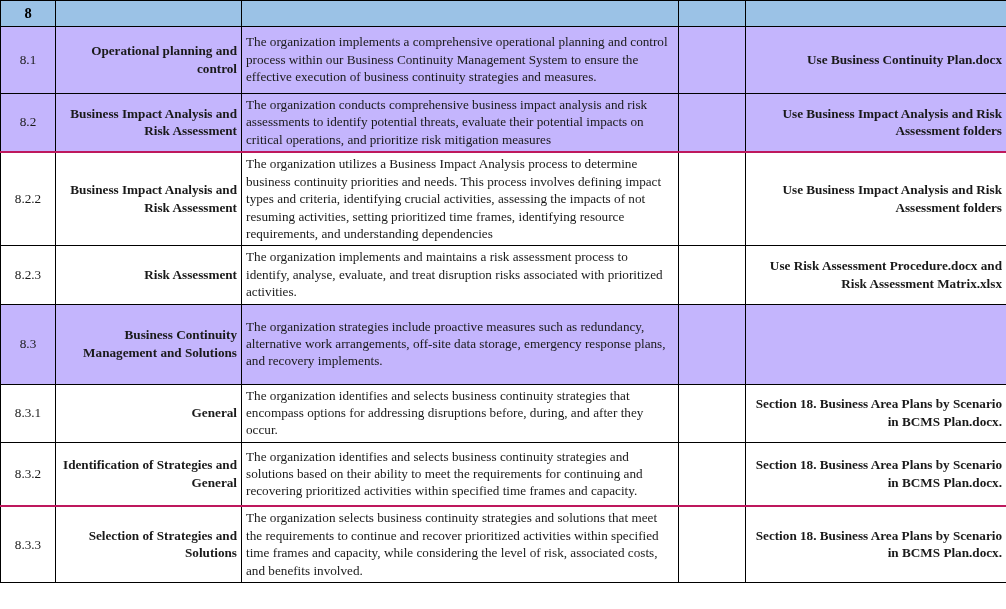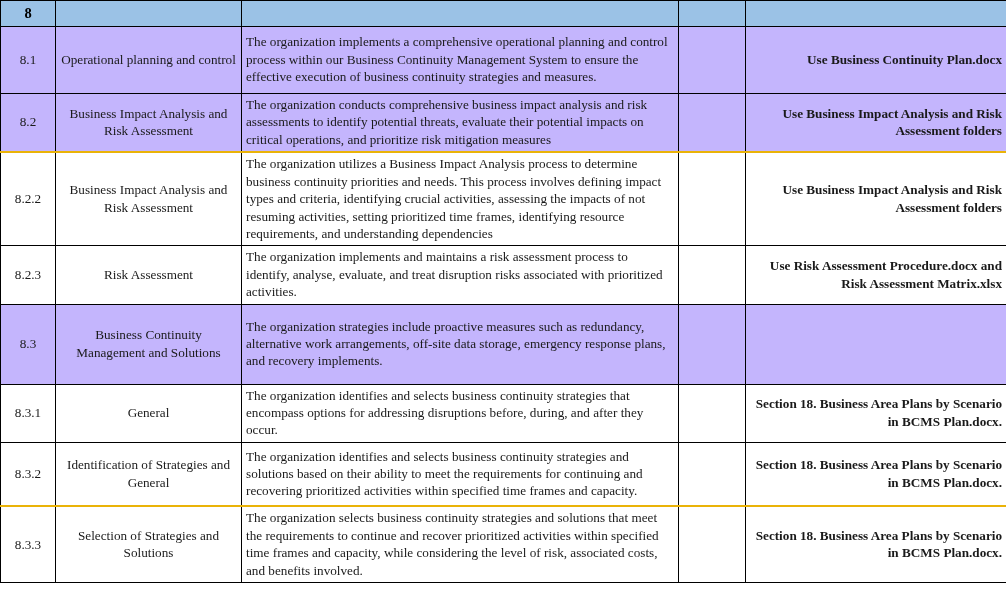--- a/index.html
+++ b/index.html
@@ -59,44 +59,45 @@
   
   tr.shaded td { background: #c4b5fd; }
   tr.plain  td { background: #ffffff; }
 
   td.num {
     text-align: center;
     font-size: 13px;
     vertical-align: middle;
   }
   td.title {
-    text-align: center;
+    text-align: right;
     font-size: 13px;
     vertical-align: middle;
     padding-left: 6px;
+    font-weight: bold;
   }
   td.desc {
     text-align: left;
     vertical-align: top;
     padding-top: 3px;
     padding-left: 5px;
     font-size: 13.2px;
     line-height: 1.335;
   }
   td.blank { }
   td.ref {
     text-align: right;
     vertical-align: middle;
     font-weight: bold;
     font-size: 13.2px;
     line-height: 1.34;
     padding-left: 5px;
   }
   
-  tr.sep-top td { border-top: 2px solid #eab308; }
+  tr.sep-top td { border-top: 2px solid #be185d; }
 </style>
 </head>
 <body>
 
 <div class="sheet">
   <table class="grid">
     <colgroup>
       <col class="c-num">
       <col class="c-title">
       <col class="c-desc">

